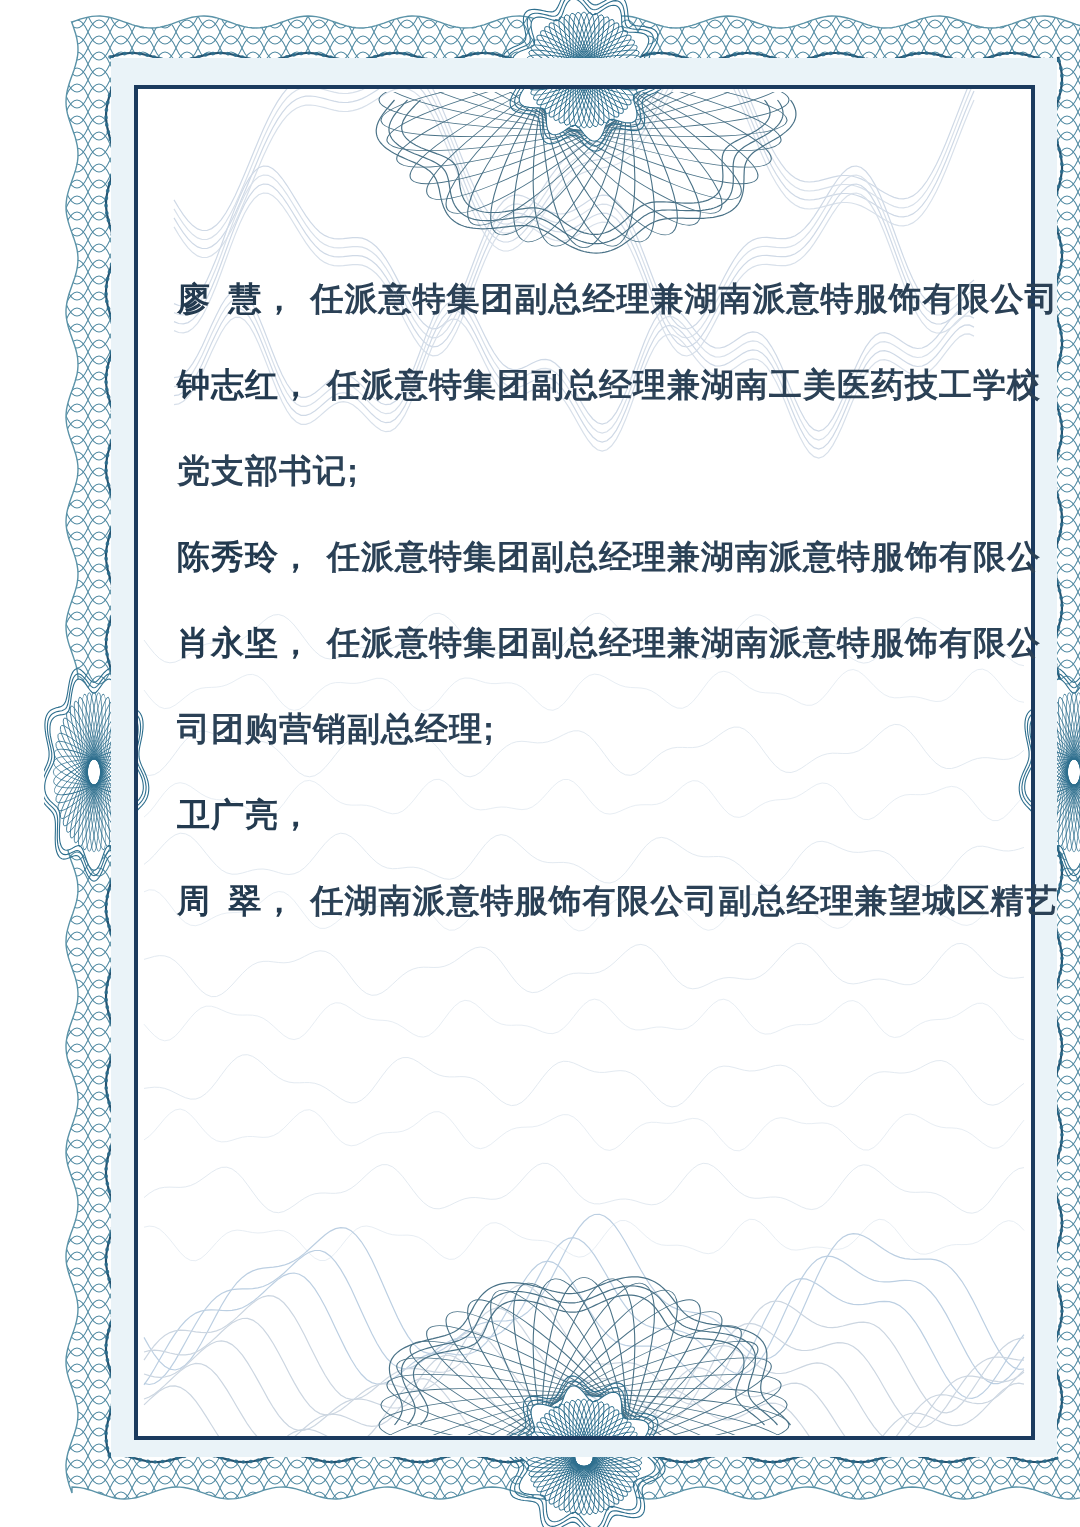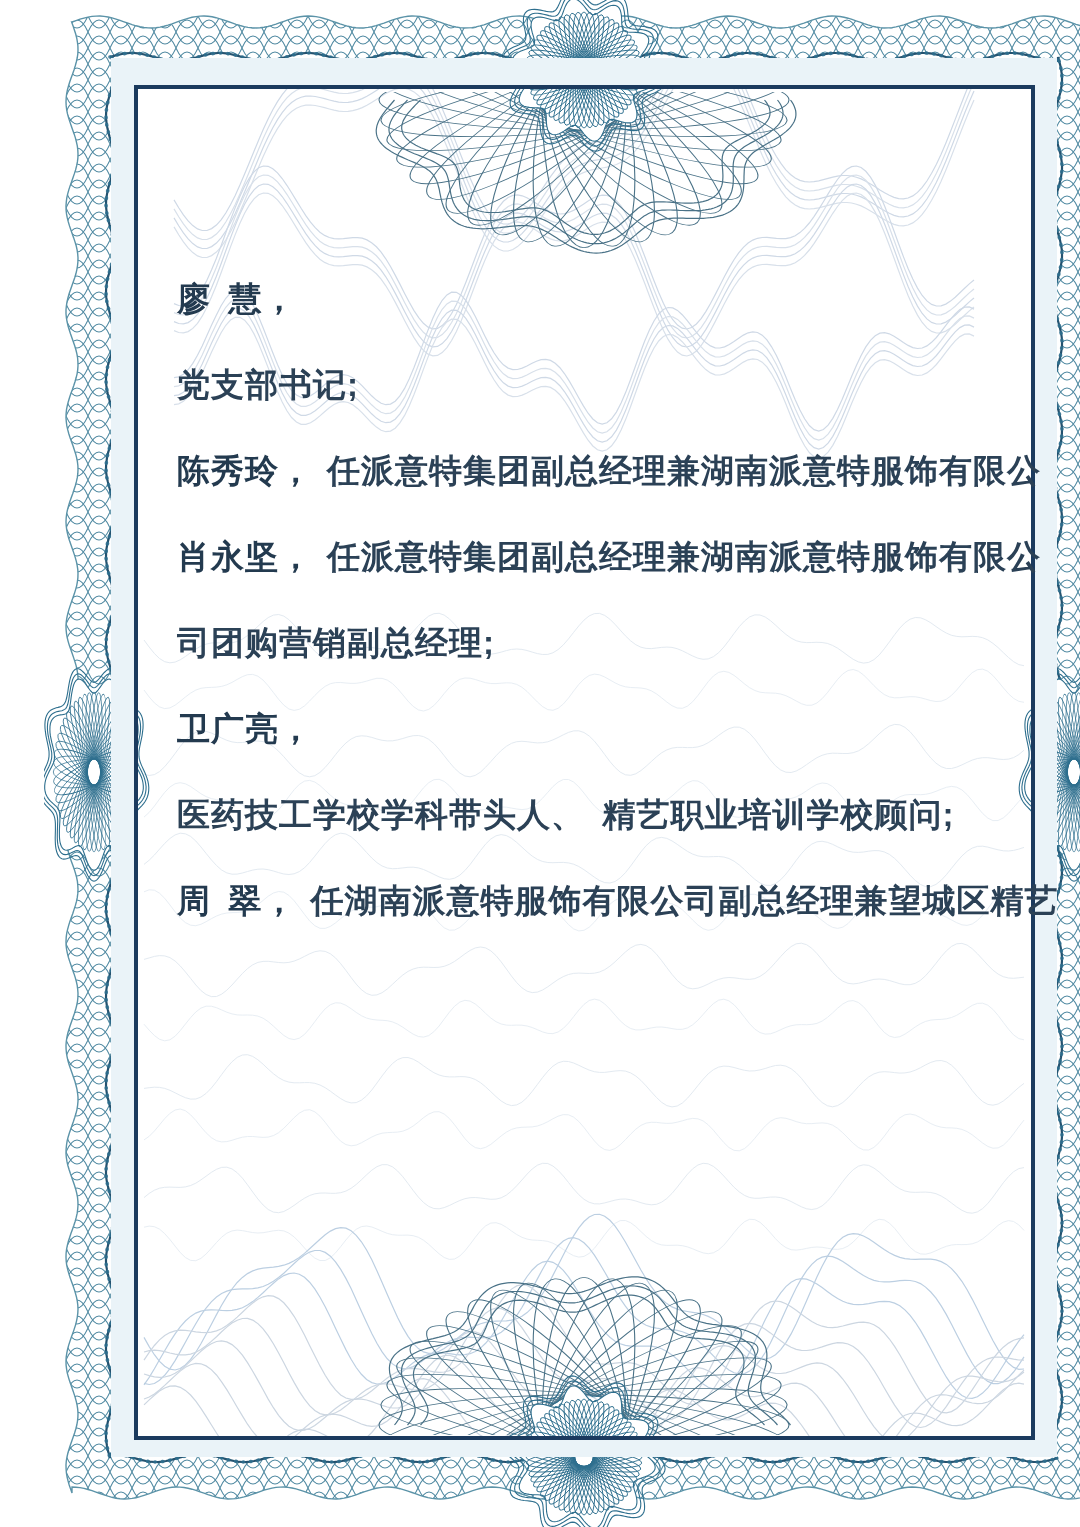--- a/index.html
+++ b/index.html
@@ -284,45 +284,47 @@
       <path d="M1077.8,772.0L1079.1,774.8L1080.2,777.6L1081.1,780.6L1081.7,783.7L1082.1,786.7L1082.0,789.7L1081.6,792.5L1080.9,795.2L1079.8,797.7L1078.5,800.0L1077.0,802.0L1075.3,803.8L1073.7,805.4L1072.1,806.9L1070.6,808.4L1069.3,809.9L1068.2,811.6L1067.4,813.4L1066.8,815.6L1066.5,818.0L1066.3,820.8L1066.4,823.9L1066.5,827.2L1066.6,830.8L1066.7,834.4L1066.7,838.1L1066.5,841.6L1066.1,844.9L1065.4,847.8L1064.5,850.3L1063.4,852.2L1062.0,853.6L1060.5,854.4L1058.8,854.6L1057.0,854.4L1055.1,853.9L1053.3,853.1L1051.6,852.2L1049.9,851.4L1048.3,850.8L1046.9,850.5L1045.6,850.7L1044.4,851.4L1043.3,852.6L1042.3,854.3L1041.3,856.5L1040.3,859.1L1039.3,861.9L1038.2,864.9L1037.0,867.7L1035.7,870.3L1034.4,872.6L1033.0,874.3L1031.5,875.3L1030.0,875.7L1028.5,875.3L1027.0,874.3L1025.6,872.6L1024.3,870.3L1023.0,867.7L1021.8,864.9L1020.7,861.9L1019.7,859.1L1018.7,856.5L1017.7,854.3L1016.7,852.6L1015.6,851.4L1014.4,850.7L1013.1,850.5L1011.7,850.8L1010.1,851.4L1008.4,852.2L1006.7,853.1L1004.9,853.9L1003.0,854.4L1001.2,854.6L999.5,854.4L998.0,853.6L996.6,852.2L995.5,850.3L994.6,847.8L993.9,844.9L993.5,841.6L993.3,838.1L993.3,834.4L993.4,830.8L993.5,827.2L993.6,823.9L993.7,820.8L993.5,818.0L993.2,815.6L992.6,813.4L991.8,811.6L990.7,809.9L989.4,808.4L987.9,806.9L986.3,805.4L984.7,803.8L983.0,802.0L981.5,800.0L980.2,797.7L979.1,795.2L978.4,792.5L978.0,789.7L977.9,786.7L978.3,783.7L978.9,780.6L979.8,777.6L980.9,774.8L982.1,772.0L983.4,769.4L984.7,766.9L985.8,764.5L986.7,762.2L987.3,760.0L987.7,757.6L987.8,755.2L987.7,752.7L987.2,749.9L986.7,747.0L985.9,743.9L985.2,740.6L984.5,737.2L983.9,733.8L983.5,730.3L983.4,727.0L983.6,723.9L984.0,721.0L984.8,718.5L986.0,716.4L987.3,714.7L988.9,713.4L990.7,712.5L992.5,711.8L994.4,711.4L996.2,711.0L997.9,710.7L999.4,710.1L1000.7,709.4L1001.9,708.3L1002.8,706.7L1003.6,704.8L1004.2,702.3L1004.8,699.5L1005.2,696.4L1005.7,693.0L1006.3,689.5L1006.9,686.0L1007.7,682.8L1008.6,679.8L1009.6,677.4L1010.9,675.6L1012.3,674.4L1013.8,673.8L1015.3,674.0L1017.0,674.8L1018.6,676.1L1020.3,677.8L1021.9,679.7L1023.4,681.7L1024.8,683.6L1026.2,685.3L1027.5,686.6L1028.8,687.5L1030.0,687.8L1031.2,687.5L1032.5,686.6L1033.8,685.3L1035.2,683.6L1036.6,681.7L1038.1,679.7L1039.7,677.8L1041.4,676.1L1043.0,674.8L1044.7,674.0L1046.2,673.8L1047.7,674.4L1049.1,675.6L1050.4,677.4L1051.4,679.8L1052.3,682.8L1053.1,686.0L1053.7,689.5L1054.3,693.0L1054.8,696.4L1055.2,699.5L1055.8,702.3L1056.4,704.8L1057.2,706.7L1058.1,708.3L1059.3,709.4L1060.6,710.1L1062.1,710.7L1063.8,711.0L1065.6,711.4L1067.5,711.8L1069.3,712.5L1071.1,713.4L1072.7,714.7L1074.0,716.4L1075.2,718.5L1076.0,721.0L1076.4,723.9L1076.6,727.0L1076.5,730.3L1076.1,733.8L1075.5,737.2L1074.8,740.6L1074.1,743.9L1073.3,747.0L1072.8,749.9L1072.3,752.7L1072.2,755.2L1072.3,757.6L1072.7,760.0L1073.3,762.2L1074.2,764.5L1075.3,766.9L1076.6,769.4L1077.8,772.0Z" fill="none" stroke="#2e6f8e" stroke-width="1.1"></path>
       <path d="M1080.6,772.0L1081.8,774.9L1082.9,777.9L1083.9,781.1L1084.5,784.3L1084.8,787.5L1084.7,790.6L1084.3,793.6L1083.5,796.5L1082.5,799.1L1081.1,801.5L1079.6,803.6L1077.9,805.6L1076.2,807.3L1074.6,809.0L1073.1,810.6L1071.7,812.3L1070.6,814.1L1069.8,816.1L1069.2,818.4L1068.8,820.9L1068.6,823.8L1068.6,827.0L1068.6,830.5L1068.7,834.2L1068.8,838.0L1068.7,841.7L1068.5,845.4L1068.0,848.8L1067.3,851.8L1066.3,854.4L1065.1,856.4L1063.7,857.9L1062.1,858.7L1060.3,859.1L1058.5,859.0L1056.6,858.5L1054.7,857.8L1052.8,857.0L1051.1,856.2L1049.5,855.7L1048.0,855.5L1046.6,855.7L1045.3,856.4L1044.2,857.7L1043.1,859.5L1042.0,861.7L1040.9,864.4L1039.8,867.2L1038.7,870.2L1037.4,873.1L1036.1,875.7L1034.6,877.9L1033.1,879.6L1031.6,880.7L1030.0,881.1L1028.4,880.7L1026.9,879.6L1025.4,877.9L1023.9,875.7L1022.6,873.1L1021.3,870.2L1020.2,867.2L1019.1,864.4L1018.0,861.7L1016.9,859.5L1015.8,857.7L1014.7,856.4L1013.4,855.7L1012.0,855.5L1010.5,855.7L1008.9,856.2L1007.2,857.0L1005.3,857.8L1003.4,858.5L1001.5,859.0L999.7,859.1L997.9,858.7L996.3,857.9L994.9,856.4L993.7,854.4L992.7,851.8L992.0,848.8L991.5,845.4L991.3,841.7L991.2,838.0L991.3,834.2L991.4,830.5L991.4,827.0L991.4,823.8L991.2,820.9L990.8,818.4L990.2,816.1L989.4,814.1L988.3,812.3L986.9,810.6L985.4,809.0L983.8,807.3L982.1,805.6L980.4,803.6L978.9,801.5L977.5,799.1L976.5,796.5L975.7,793.6L975.3,790.6L975.2,787.5L975.5,784.3L976.1,781.1L977.1,777.9L978.2,774.9L979.4,772.0L980.7,769.2L981.9,766.6L983.0,764.1L983.9,761.6L984.6,759.2L985.0,756.7L985.1,754.1L985.0,751.4L984.6,748.6L984.0,745.5L983.3,742.2L982.6,738.8L981.9,735.3L981.4,731.7L981.0,728.1L980.9,724.6L981.1,721.4L981.6,718.4L982.5,715.7L983.6,713.5L985.1,711.7L986.7,710.2L988.5,709.2L990.4,708.4L992.3,707.8L994.1,707.4L995.9,706.9L997.5,706.3L998.9,705.4L1000.1,704.2L1001.1,702.6L1001.9,700.5L1002.6,698.0L1003.2,695.1L1003.8,691.8L1004.3,688.3L1004.9,684.8L1005.6,681.2L1006.4,677.9L1007.4,674.9L1008.6,672.4L1009.9,670.5L1011.3,669.3L1012.9,668.7L1014.6,668.8L1016.3,669.5L1018.0,670.8L1019.7,672.5L1021.4,674.4L1023.0,676.4L1024.5,678.3L1026.0,679.9L1027.4,681.3L1028.7,682.1L1030.0,682.4L1031.3,682.1L1032.6,681.3L1034.0,679.9L1035.5,678.3L1037.0,676.4L1038.6,674.4L1040.3,672.5L1042.0,670.8L1043.7,669.5L1045.4,668.8L1047.1,668.7L1048.7,669.3L1050.1,670.5L1051.4,672.4L1052.6,674.9L1053.6,677.9L1054.4,681.2L1055.1,684.8L1055.7,688.3L1056.2,691.8L1056.8,695.1L1057.4,698.0L1058.1,700.5L1058.9,702.6L1059.9,704.2L1061.1,705.4L1062.5,706.3L1064.1,706.9L1065.9,707.4L1067.7,707.8L1069.6,708.4L1071.5,709.2L1073.3,710.2L1074.9,711.7L1076.4,713.5L1077.5,715.7L1078.4,718.4L1078.9,721.4L1079.1,724.6L1079.0,728.1L1078.6,731.7L1078.1,735.3L1077.4,738.8L1076.7,742.2L1076.0,745.5L1075.4,748.6L1075.0,751.4L1074.9,754.1L1075.0,756.7L1075.4,759.2L1076.1,761.6L1077.0,764.1L1078.1,766.6L1079.3,769.2L1080.6,772.0Z" fill="none" stroke="#2e6f8e" stroke-width="1.1"></path>
       <path d="M67,58H1013V1457H67Z M92,87H989V1438H92Z" fill-rule="evenodd" fill="#eaf3f8"></path>
       <rect x="92" y="87" width="897" height="1351" fill="none" stroke="#1b3a5e" stroke-width="4"></rect>
     </svg>
 
   <div class="text-block">
 
     <div class="line">
       <span class="person">廖 慧，</span>
-    </div>
-
+      <span>任派意特集团副总经理兼湖南派意特服饰有限公司</span>
+    </div>
+
+    <div class="line">
+      <span class="person">钟志红，</span>
+      <span>任派意特集团副总经理兼湖南工美医药技工学校</span>
+    </div>
     <div class="line">
       <span>党支部书记;</span>
     </div>
 
     <div class="line">
       <span class="person">陈秀玲，</span>
       <span>任派意特集团副总经理兼湖南派意特服饰有限公</span>
     </div>
 
     <div class="line">
       <span class="person">肖永坚，</span>
       <span>任派意特集团副总经理兼湖南派意特服饰有限公</span>
     </div>
     <div class="line">
       <span>司团购营销副总经理;</span>
     </div>
 
     <div class="line">
       <span class="person">卫广亮，</span>
     </div>
-    <div class="line">
-      <span>医药技工学校学科带头人、 精艺职业培训学校顾问;</span>
-    </div>
 
     <div class="line">
       <span class="person">周 翠，</span>
       <span>任湖南派意特服饰有限公司副总经理兼望城区精艺</span>
     </div>
 
   </div>
 </div>
 
 </body></html>

